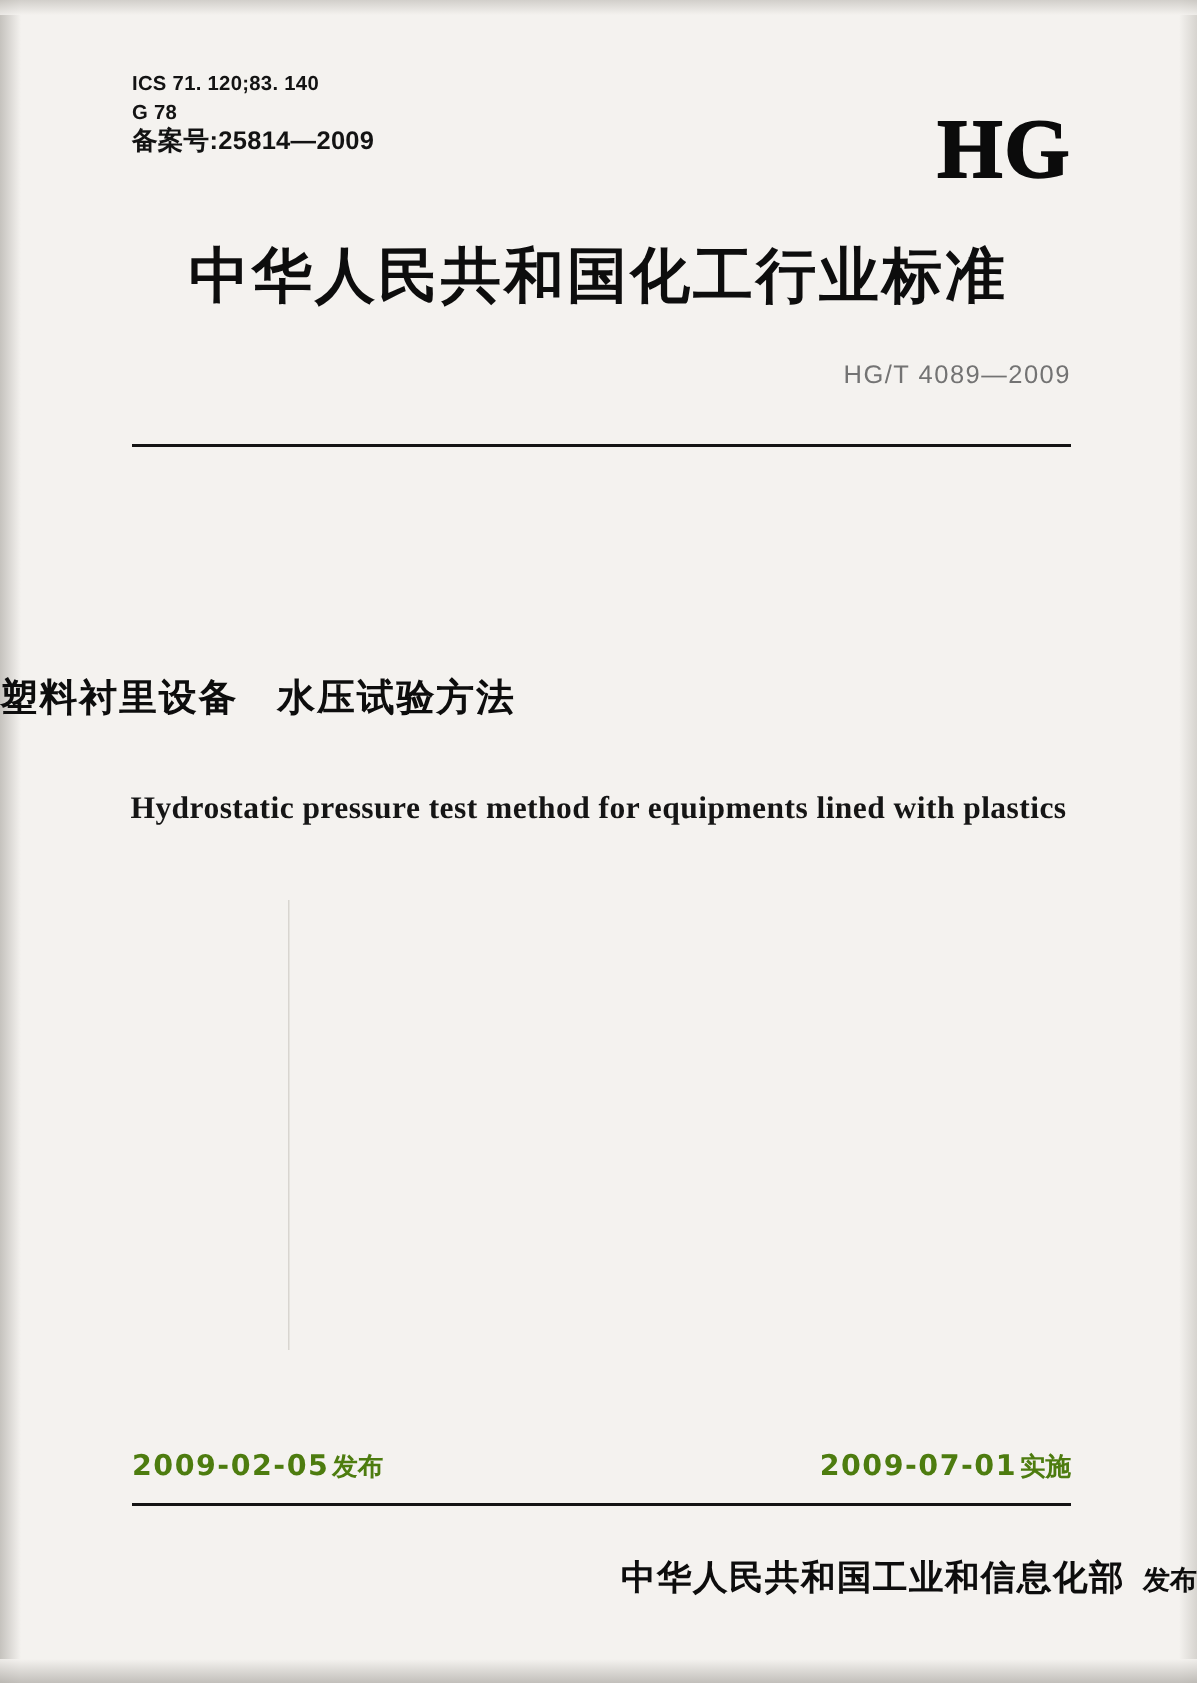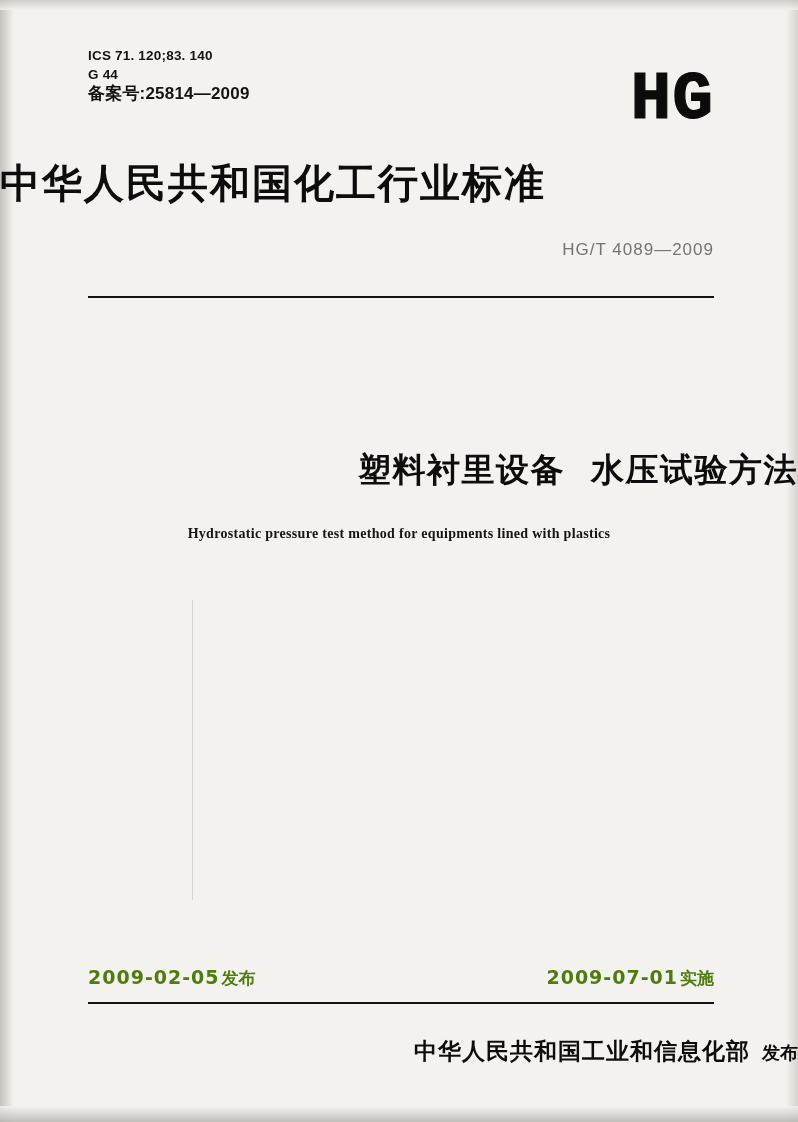--- a/index.html
+++ b/index.html
@@ -64,36 +64,36 @@
     letter-spacing: .2px;
     color: #131313;
   }
   .ics-block div { white-space: nowrap; }
   .ics-cn { font-size: 17px; }
 
   .hg-logo {
     position: absolute;
     right: 84px;
     top: 62px;
-    font-family: Liberation Mono, monospace;
-    font-weight: bold;
-    font-size: 68px;
+    font-family: Liberation Serif, serif;
+    font-weight: bold;
+    font-size: 56px;
     letter-spacing: 1px;
     line-height: 76px;
     color: #0b0b0b;
     text-align: center;
     -webkit-text-stroke: 1.2px #0b0b0b;
   }
 
   .main-title-cn {
     position: absolute;
     left: 0;
     right: 0;
     top: 156px;
-    text-align: left;
+    text-align: center;
     font-family: "DejaVu Sans", sans-serif;
     font-weight: bold;
     font-size: 40px;
     letter-spacing: 2px;
     color: #0d0d0d;
   }
 
   .std-number {
     position: absolute;
     right: 84px;
@@ -111,37 +111,37 @@
     top: 296px;
     height: 2px;
     background: #141414;
   }
 
   
   .doc-title-cn {
     position: absolute;
     left: 0; right: 0;
     top: 448px;
-    text-align: right;
-    font-family: "DejaVu Sans", sans-serif;
-    font-weight: bold;
-    font-size: 33px;
+    text-align: left;
+    font-family: "DejaVu Sans", sans-serif;
+    font-weight: bold;
+    font-size: 25px;
     letter-spacing: 1.5px;
     color: #0d0d0d;
   }
   .doc-title-cn .gap { display: inline-block; width: 26px; }
 
   .doc-title-en {
     position: absolute;
     left: 0; right: 0;
     top: 526px;
     text-align: center;
     font-family: "Liberation Serif", serif;
     font-weight: bold;
-    font-size: 14px;
+    font-size: 21px;
     letter-spacing: .3px;
     color: #151515;
   }
 
   
   .dates-row {
     position: absolute;
     left: 88px;
     right: 84px;
     top: 966px;
@@ -192,21 +192,21 @@
 <div class="page">
 
   <div class="scan-edge-left"></div>
   <div class="scan-edge-right"></div>
   <div class="scan-edge-top"></div>
   <div class="scan-edge-bottom"></div>
   <div class="fold-line"></div>
 
   <div class="ics-block">
     <div>ICS 71. 120;83. 140</div>
-    <div>G 44</div>
+    <div>G 78</div>
     <div class="ics-cn">备案号:25814—2009</div>
   </div>
 
   <div class="hg-logo">HG</div>
 
   <div class="main-title-cn">中华人民共和国化工行业标准</div>
 
   <div class="std-number">HG/T 4089—2009</div>
 
   <div class="rule"></div>

